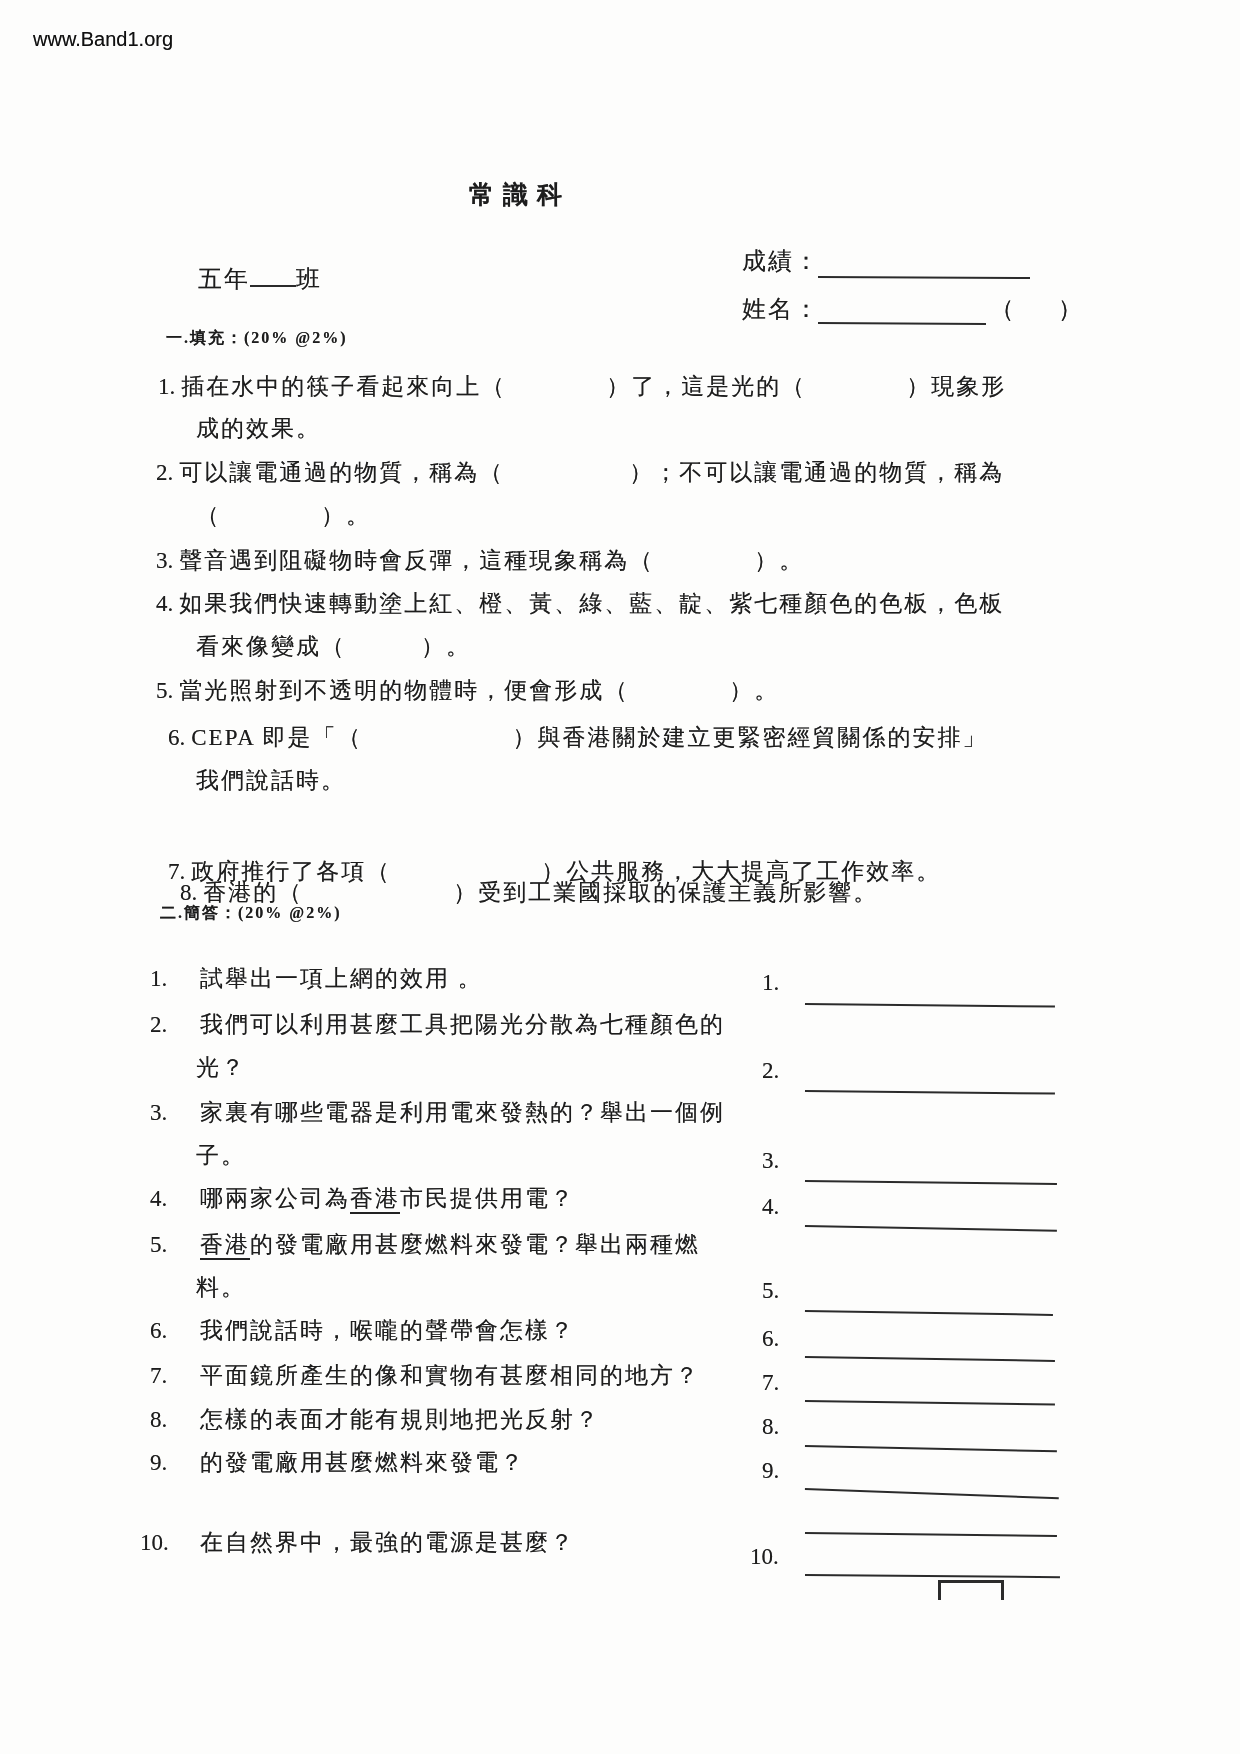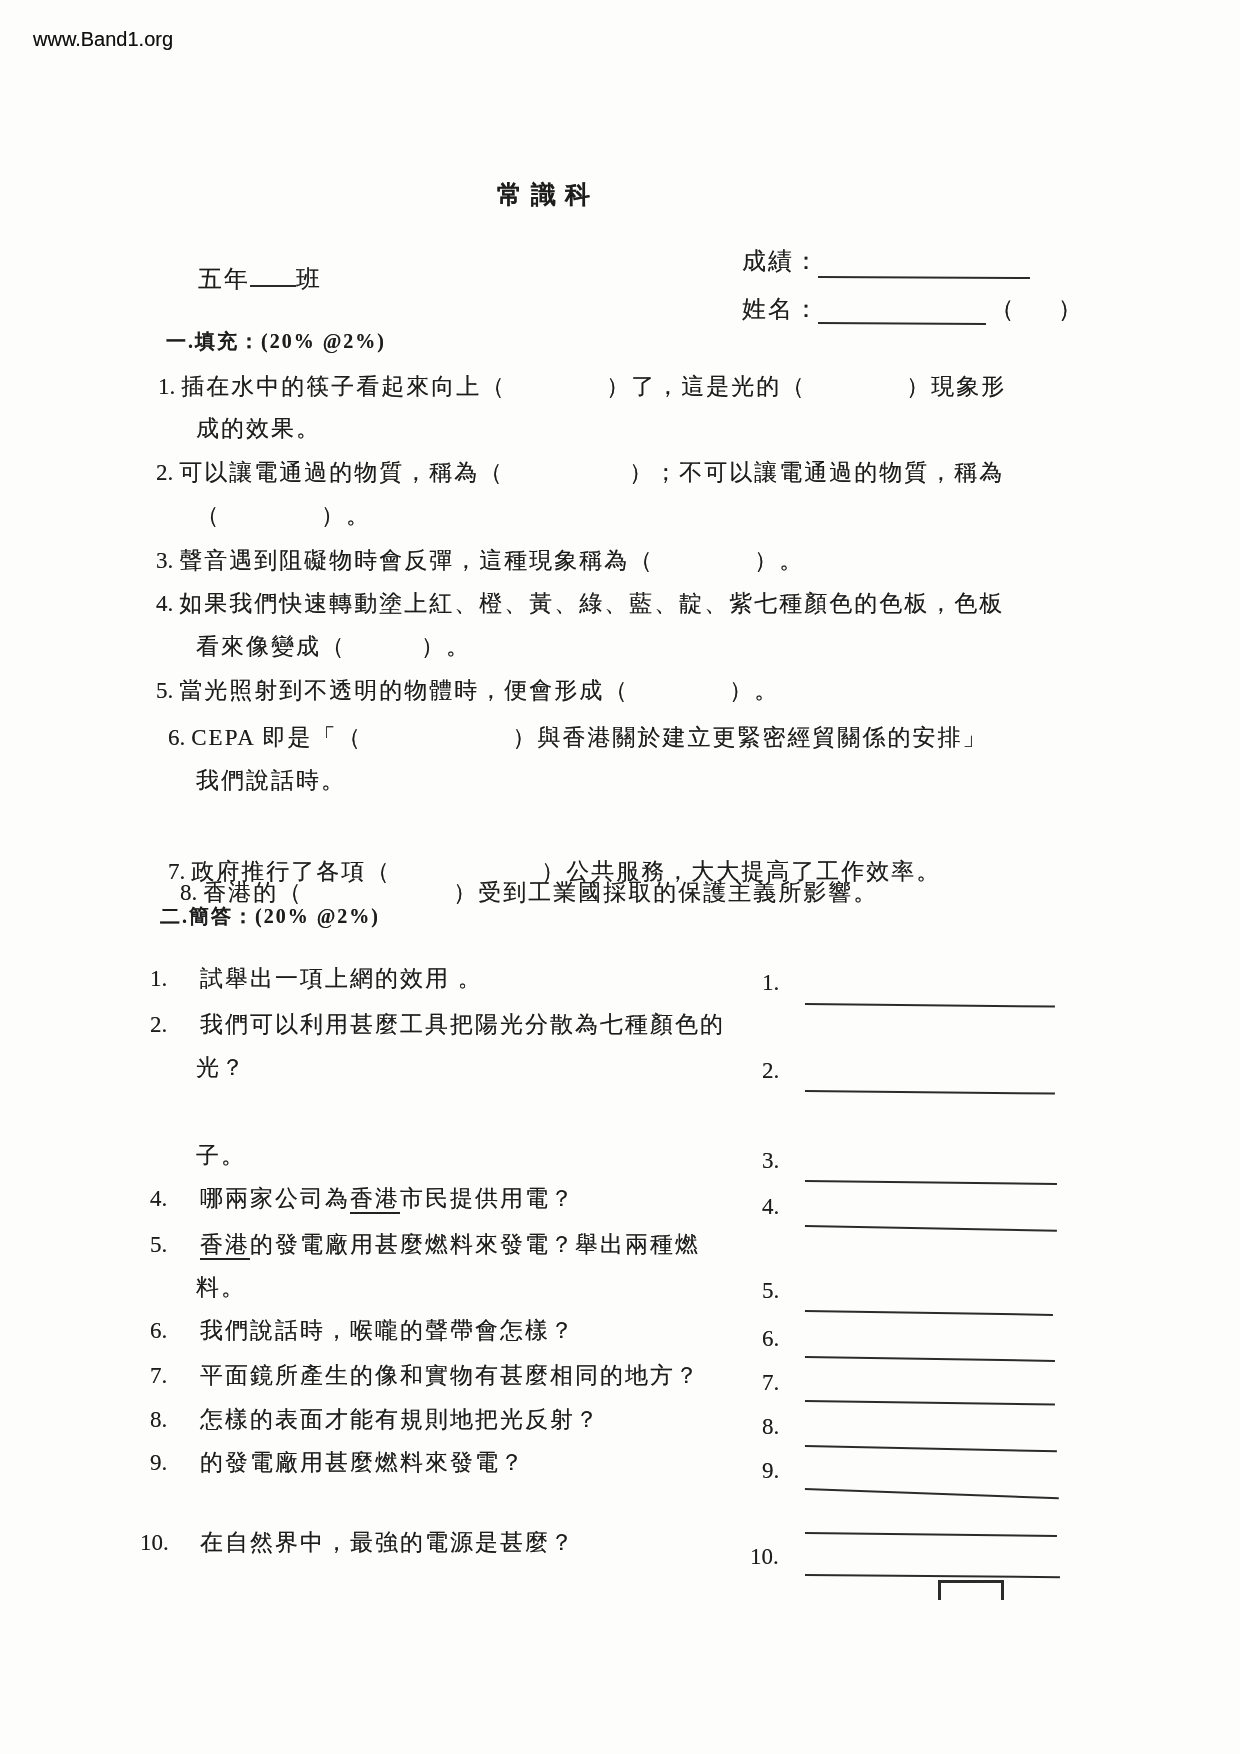--- a/index.html
+++ b/index.html
@@ -6,21 +6,21 @@
   .page {
     position:relative; width:1240px; height:1754px; margin:0 auto;
     background:#fdfdfc; overflow:hidden;
     font-family:"Liberation Serif","DejaVu Serif",serif;
     color:#1d1d1d;
   }
   .t { position:absolute; white-space:nowrap; }
   .wm { font-family:"Liberation Sans","DejaVu Sans",sans-serif; font-size:20px; color:#101010; }
   .title { font-size:25px; font-weight:600; letter-spacing:9px; }
   .hdr { font-size:24px; letter-spacing:2px; }
-  .sec { font-size:20px; font-weight:bold; letter-spacing:2px; }
+  .sec { font-size:16px; font-weight:bold; letter-spacing:2px; }
   .q { font-size:23px; letter-spacing:2px; }
   .q .num { letter-spacing:0; margin-right:6px; }
   .s2 .num { display:inline-block; min-width:44px; letter-spacing:0; }
   .anum { font-size:23px; }
   .blank-line {
     position:absolute; border-bottom:2px solid #2b2b2b;
     transform-origin:left center; height:4px;
   }
   .inline-blank { display:inline-block; border-bottom:2px solid #2b2b2b; height:22px; vertical-align:baseline; }
   .ul { text-decoration:none; border-bottom:2px solid #222; padding-bottom:1px; }
@@ -30,21 +30,21 @@
   }
   .soft { text-shadow:0 0 0.6px rgba(20,20,20,0.55); }
 </style>
 </head>
 <body>
 
 <div class="page soft">
 
   <div class="t wm" style="left:33px; top:28px;">www.Band1.org</div>
 
-  <div class="t title" style="left:497px; top:178px;">常識科</div>
+  <div class="t title" style="left:469px; top:178px;">常識科</div>
 
   <div class="t hdr" style="left:198px; top:263px;">
     <span>五年</span><span class="inline-blank" style="width:46px;"></span><span>班</span>
   </div>
 
   <div class="t hdr" style="left:742px; top:245px;">成績：</div>
   <div class="blank-line" style="left:818px; top:272px; width:212px; transform:rotate(0.3deg);"></div>
 
   <div class="t hdr" style="left:742px; top:293px;">姓名：</div>
   <div class="blank-line" style="left:818px; top:318px; width:168px; transform:rotate(0.3deg);"></div>
@@ -92,20 +92,23 @@
 
   <div class="t q s2" style="left:150px; top:963px;">
     <span class="num">1.</span><span>試舉出一項上網的效用 。</span>
   </div>
 
   <div class="t q s2" style="left:150px; top:1009px;">
     <span class="num">2.</span><span>我們可以利用甚麼工具把陽光分散為七種顏色的</span>
   </div>
   <div class="t q" style="left:196px; top:1052px;">光？</div>
 
+  <div class="t q s2" style="left:150px; top:1097px;">
+    <span class="num">3.</span><span>家裏有哪些電器是利用電來發熱的？舉出一個例</span>
+  </div>
   <div class="t q" style="left:196px; top:1140px;">子。</div>
 
   <div class="t q s2" style="left:150px; top:1183px;">
     <span class="num">4.</span><span>哪兩家公司為</span><span class="ul">香港</span><span>市民提供用電？</span>
   </div>
 
   <div class="t q s2" style="left:150px; top:1229px;">
     <span class="num">5.</span><span class="ul">香港</span><span>的發電廠用甚麼燃料來發電？舉出兩種燃</span>
   </div>
   <div class="t q" style="left:196px; top:1272px;">料。</div>

